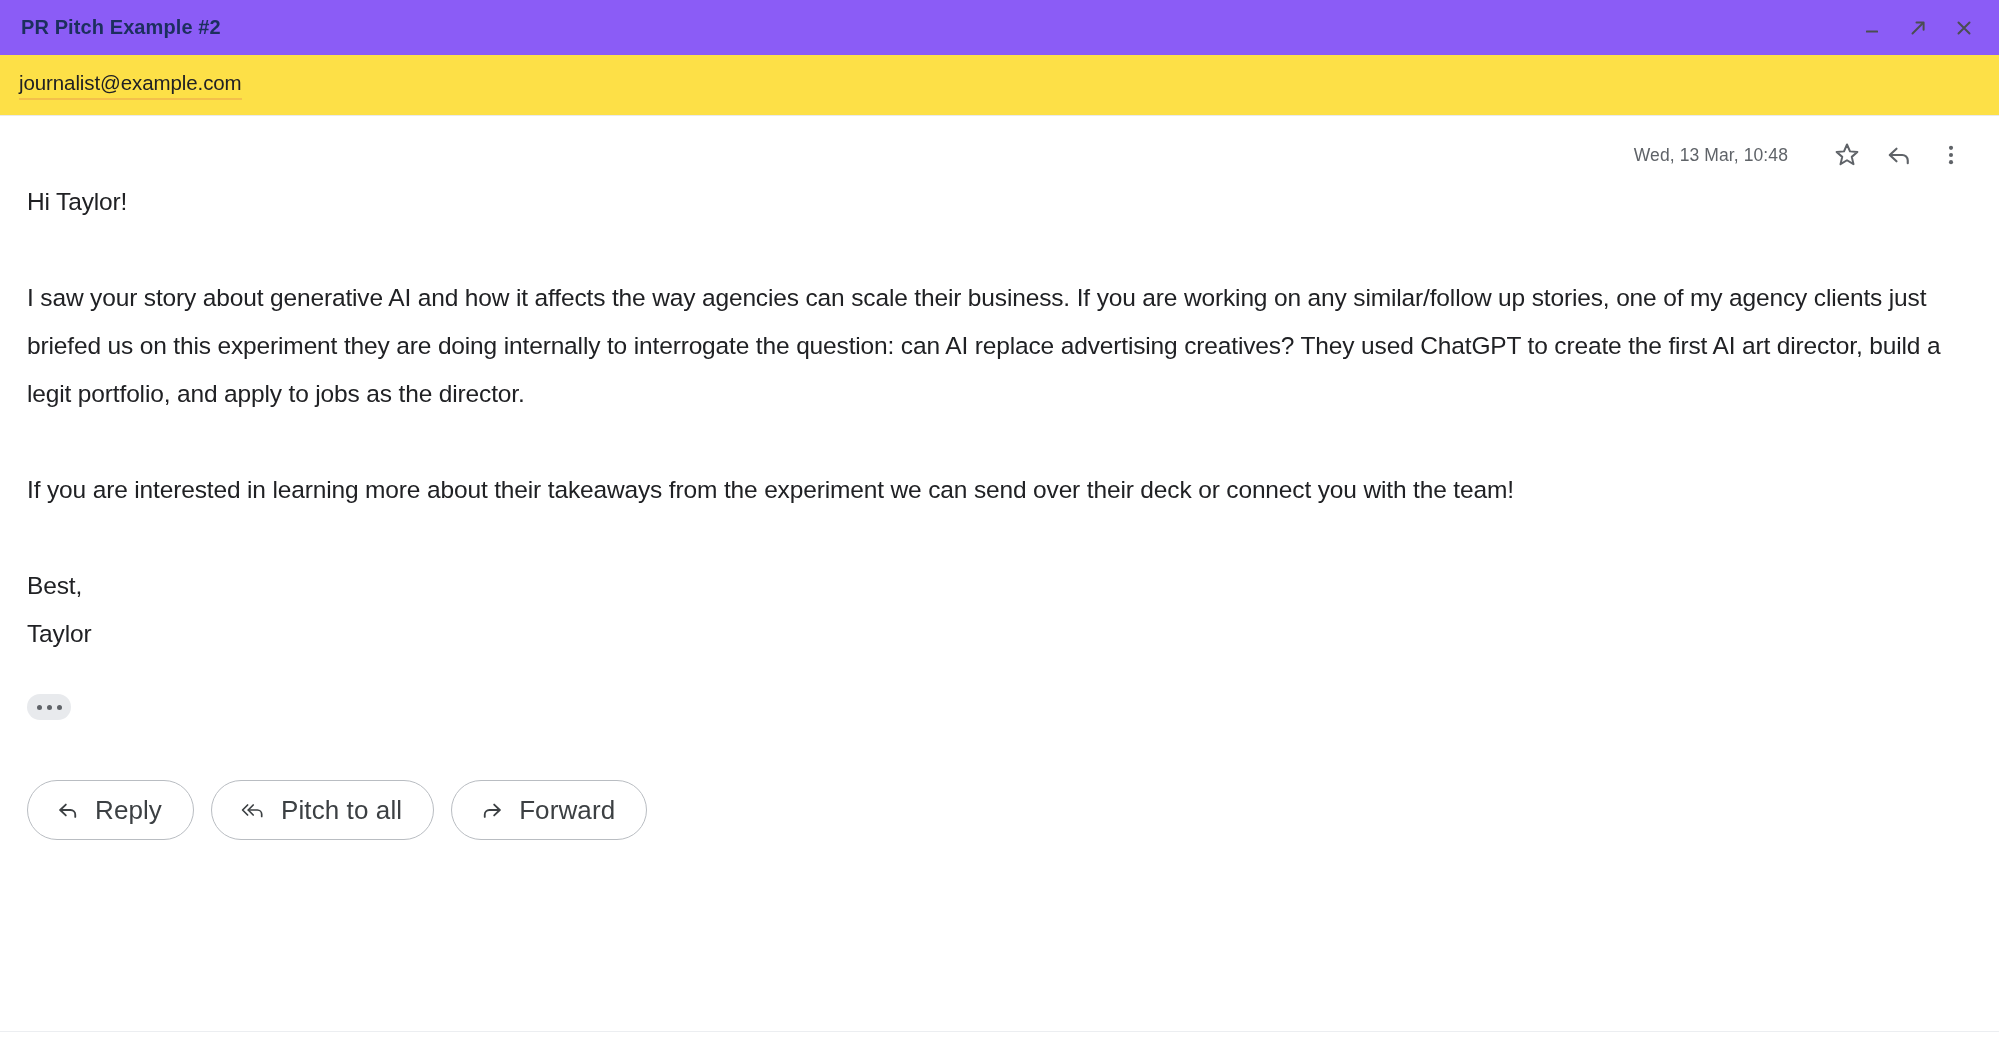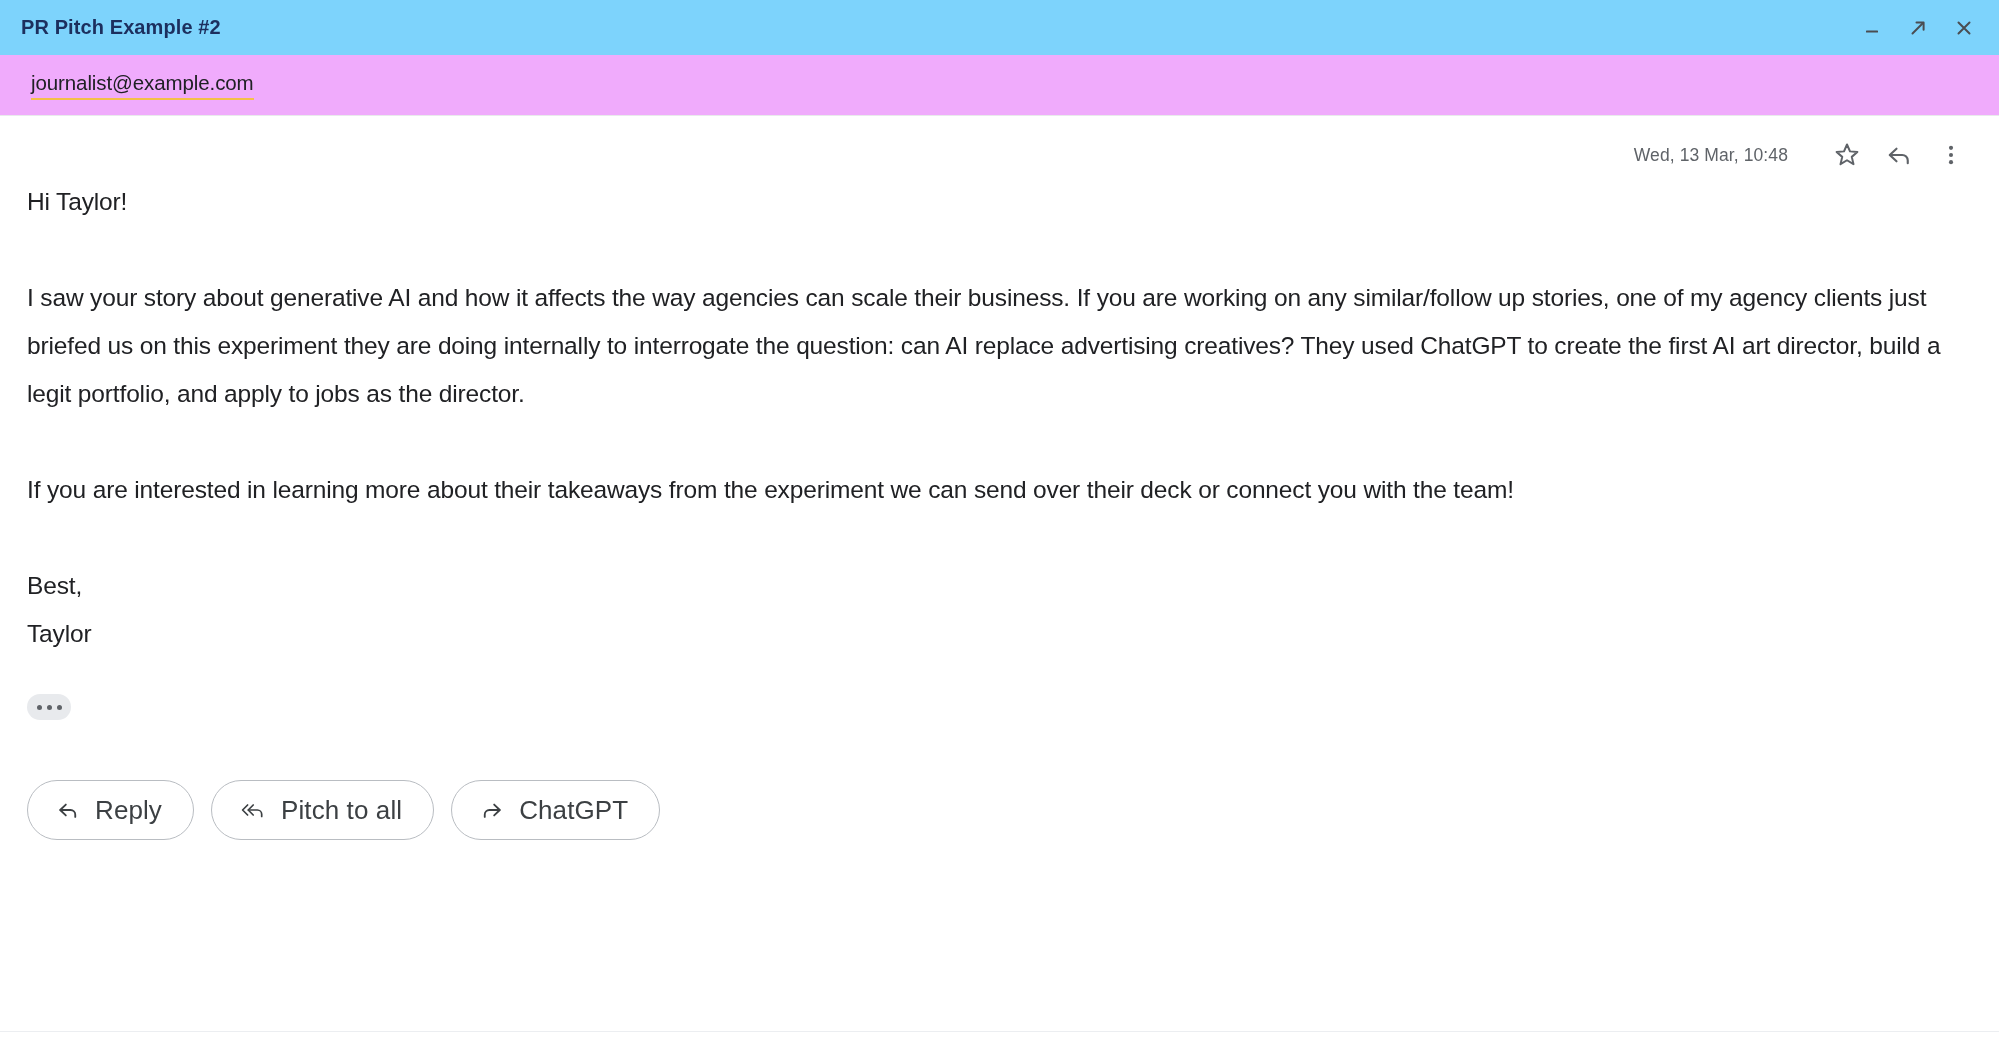--- a/index.html
+++ b/index.html
@@ -17,21 +17,21 @@
     width: 1999px;
     height: 1045px;
     background: #ffffff;
     display: flex;
     flex-direction: column;
   }
 
   
   .titlebar {
     height: 55px;
-    background: #7dd3fc;
+    background: #8b5cf6;
     display: flex;
     align-items: center;
     padding: 0 22px 0 21px;
     flex: 0 0 55px;
   }
   .titlebar-title {
     font-size: 20px;
     font-weight: 700;
     color: #1c2f5e;
     letter-spacing: 0.1px;
@@ -48,22 +48,22 @@
     height: 26px;
     display: flex;
     align-items: center;
     justify-content: center;
     cursor: pointer;
   }
   .win-btn svg { display: block; }
 
   
   .recipient-row {
-    padding: 14px 0 15px 12px;
-    background: #f0abfc;
+    padding: 14px 0 15px 0;
+    background: #fde047;
     border-bottom: 1px solid #e9eaec;
     flex: 0 0 auto;
   }
   .recipient-chip {
     display: inline-block;
     margin-left: 19px;
     font-size: 20.5px;
     color: #202124;
     letter-spacing: -0.1px;
     line-height: 28px;
@@ -260,21 +260,21 @@
           <path d="M9.5 12 H18.4 a4.3 4.3 0 0 1 4.3 4.3 V18.4" fill="none" stroke="#3c4043" stroke-width="1.7" stroke-linecap="round" stroke-linejoin="round"></path>
         </svg>
         <span class="label">Pitch to all</span>
       </button>
 
       <button class="action-btn">
         <svg width="26" height="26" viewBox="0 0 24 24" aria-hidden="true">
           <path d="M14 7 L19.2 12 L14 17" fill="none" stroke="#3c4043" stroke-width="1.7" stroke-linecap="round" stroke-linejoin="round"></path>
           <path d="M18.9 12 H9.6 a4.3 4.3 0 0 0 -4.3 4.3 V18.4" fill="none" stroke="#3c4043" stroke-width="1.7" stroke-linecap="round" stroke-linejoin="round"></path>
         </svg>
-        <span class="label">ChatGPT</span>
+        <span class="label">Forward</span>
       </button>
 
     </div>
 
     <div class="bottom-rule"></div>
   </div>
 
 </div>
 
 </body></html>

